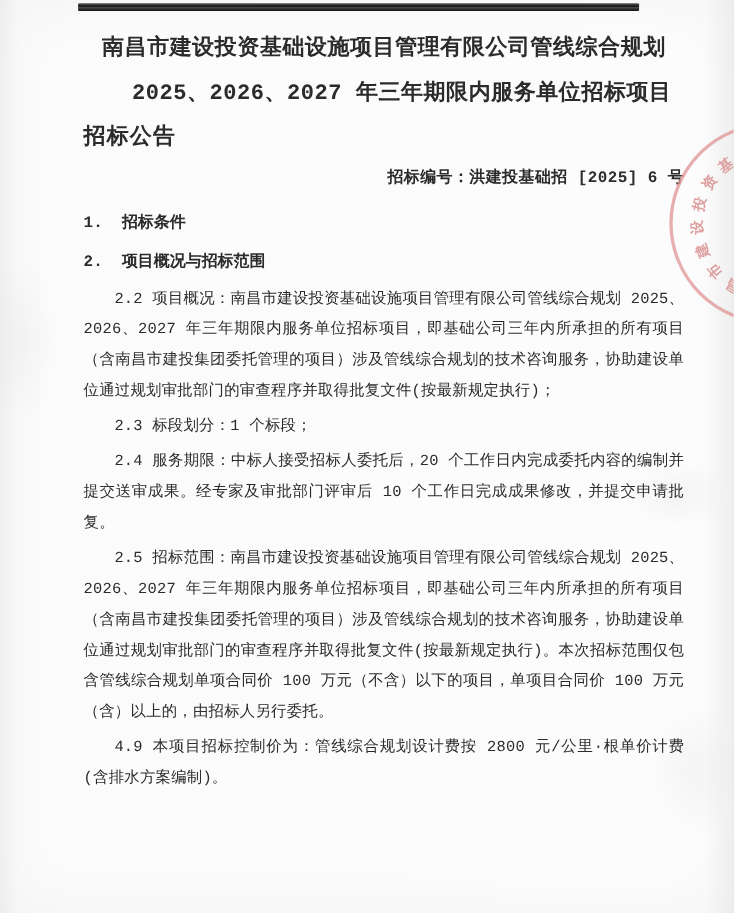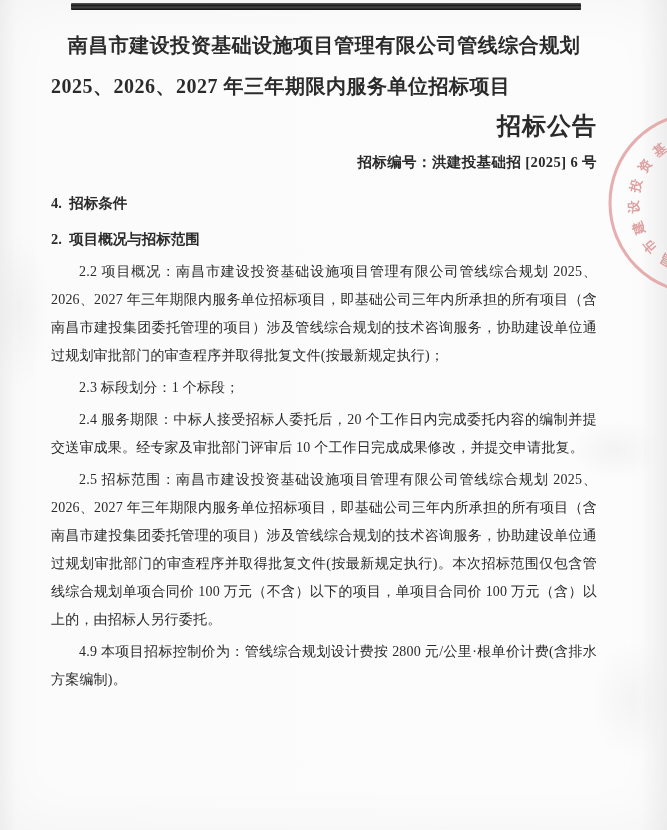--- a/index.html
+++ b/index.html
@@ -12,32 +12,32 @@
     overflow:hidden;
     font-family:"Liberation Serif","DejaVu Serif",serif;
     color:#2b2b2b;
   }
   .top-bar{
     position:absolute;left:71px;top:3px;width:510px;height:7px;
     background:linear-gradient(180deg,#5a5a5a 0%,#141414 40%,#4a4a4a 55%,#101010 100%);
     border-radius:1px;
   }
   .content{
-    position:absolute;left:51px;top:24px;width:546px;
+    position:absolute;left:76px;top:24px;width:546px;font-family:Liberation Mono, monospace;
   }
   .title1{
     font-size:20px;font-weight:bold;line-height:42px;
     text-align:center;letter-spacing:0.5px;
   }
   .title2{
     font-size:20px;font-weight:bold;line-height:40px;
-    text-align:left;letter-spacing:0.5px;
+    text-align:left;letter-spacing:0.5px;margin-left:44px;
   }
   .subtitle{
-    font-size:24px;font-weight:bold;line-height:40px;text-align:right;
+    font-size:20px;font-weight:bold;line-height:40px;text-align:left;
     letter-spacing:1px;
   }
   .tender-no{
     font-size:14.5px;font-weight:bold;line-height:32px;text-align:right;
     letter-spacing:0.4px;
   }
   .sec-heading{
     font-size:14.5px;font-weight:bold;
     margin:14px 0 8px 0;line-height:22px;
     white-space:pre-wrap;
@@ -66,21 +66,21 @@
 <div class="page">
 
   <div class="top-bar"></div>
 
   <div class="content">
     <div class="title1">南昌市建设投资基础设施项目管理有限公司管线综合规划</div>
     <div class="title2">2025、2026、2027 年三年期限内服务单位招标项目</div>
     <div class="subtitle">招标公告</div>
     <div class="tender-no">招标编号：洪建投基础招 [2025] 6 号</div>
 
-    <div class="sec-heading">4.  招标条件</div>
+    <div class="sec-heading">1.  招标条件</div>
 
     <div class="sec-heading">2.  项目概况与招标范围</div>
     <p class="para">2.2 项目概况：南昌市建设投资基础设施项目管理有限公司管线综合规划 2025、2026、2027 年三年期限内服务单位招标项目，即基础公司三年内所承担的所有项目（含南昌市建投集团委托管理的项目）涉及管线综合规划的技术咨询服务，协助建设单位通过规划审批部门的审查程序并取得批复文件(按最新规定执行)；</p>
     <p class="para">2.3 标段划分：1 个标段；</p>
     <p class="para">2.4 服务期限：中标人接受招标人委托后，20 个工作日内完成委托内容的编制并提交送审成果。经专家及审批部门评审后 10 个工作日完成成果修改，并提交申请批复。</p>
     <p class="para">2.5 招标范围：南昌市建设投资基础设施项目管理有限公司管线综合规划 2025、2026、2027 年三年期限内服务单位招标项目，即基础公司三年内所承担的所有项目（含南昌市建投集团委托管理的项目）涉及管线综合规划的技术咨询服务，协助建设单位通过规划审批部门的审查程序并取得批复文件(按最新规定执行)。本次招标范围仅包含管线综合规划单项合同价 100 万元（不含）以下的项目，单项目合同价 100 万元（含）以上的，由招标人另行委托。</p>
     <p class="para">4.9 本项目招标控制价为：管线综合规划设计费按 2800 元/公里·根单价计费(含排水方案编制)。</p>
   </div>
 
   <svg class="stamp" width="220" height="230" viewBox="0 0 220 230">

